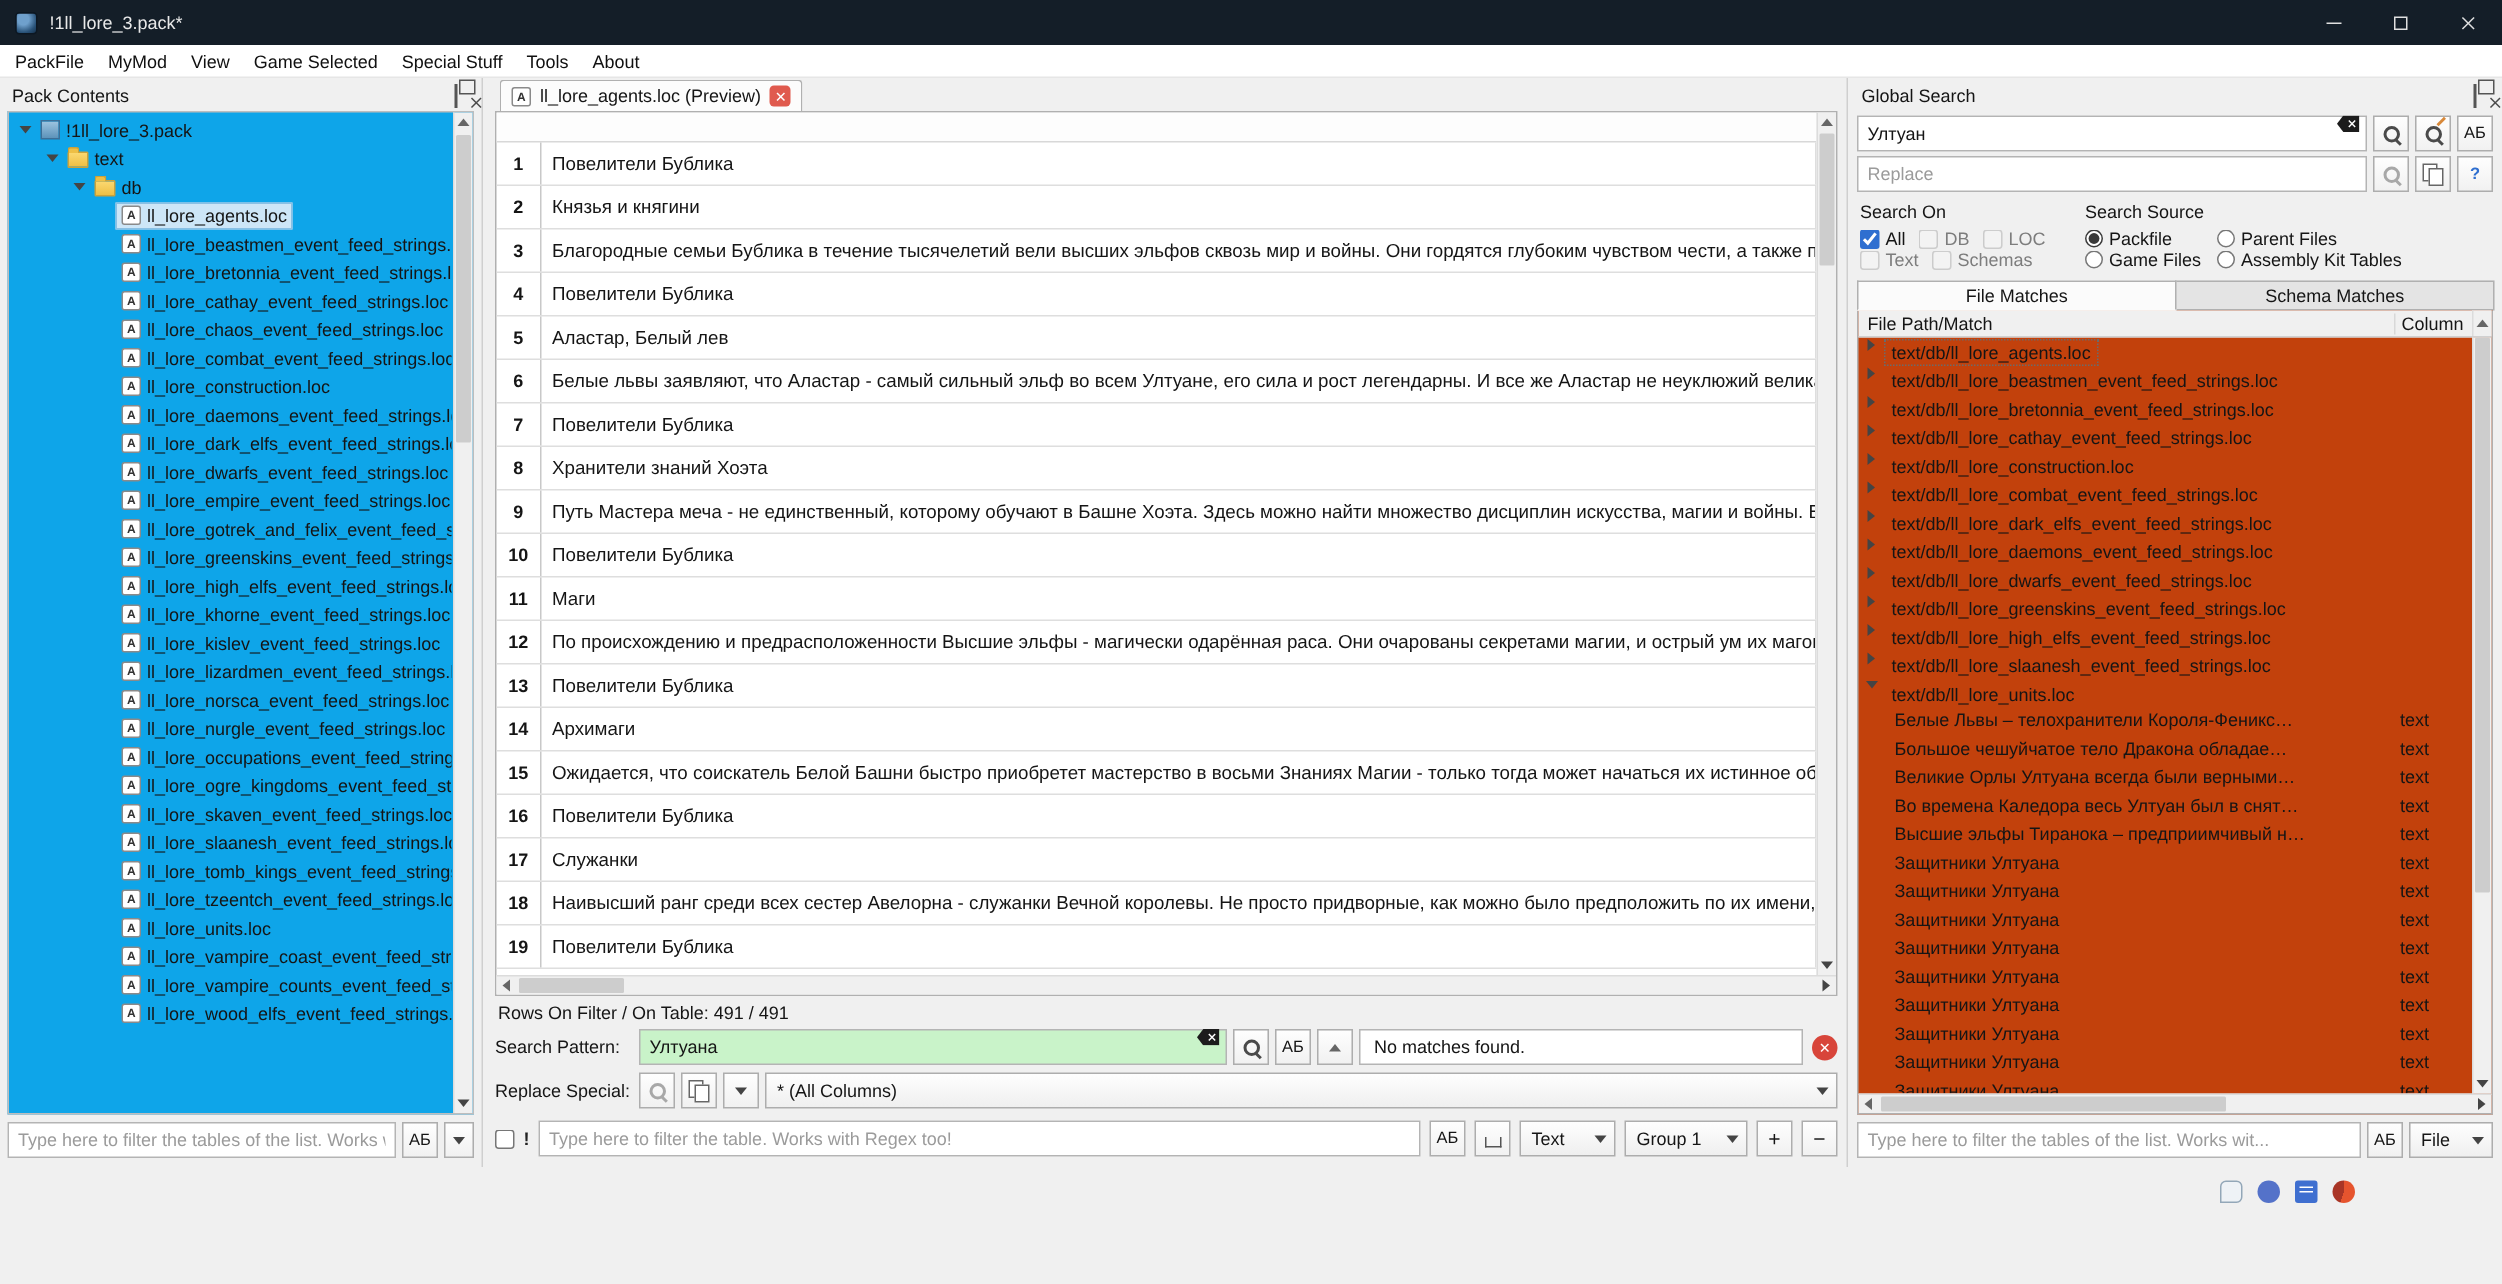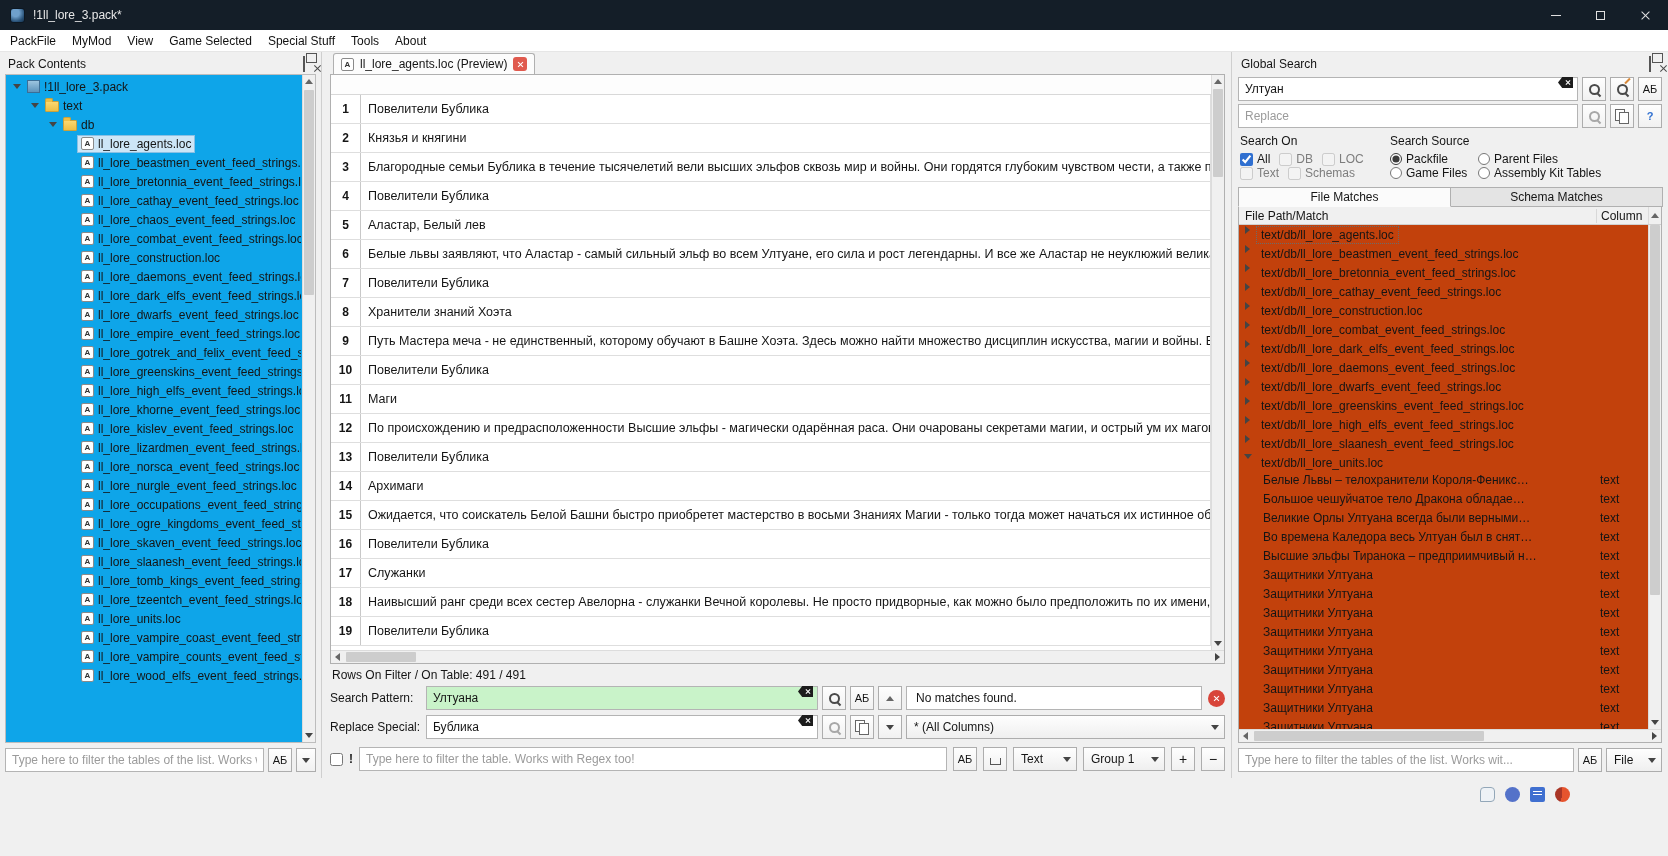--- a/index.html
+++ b/index.html
@@ -544,24 +544,20 @@
             <span class="i-tri-up"></span>
           </span>
         <div class="msg-box">No matches found.</div>
         <span class="red-x">
             <span class="wx"></span>
           </span>
       </div>
 
       <div class="ctrl-row">
         <span class="ctrl-label">Replace Special:</span>
-        <div class="input-wrap search-input">
-          <input class="ti" value="Бублика" style="">
-          <span class="i-clear"></span>
-        </div>
         <span class="btn">
             <span class="i-mag dim"></span>
           </span>
         <span class="btn">
             <span class="i-copy"></span>
           </span>
         <span class="btn">
             <span class="i-tri-down"></span>
           </span>
         <div class="combo" style="flex:1">

